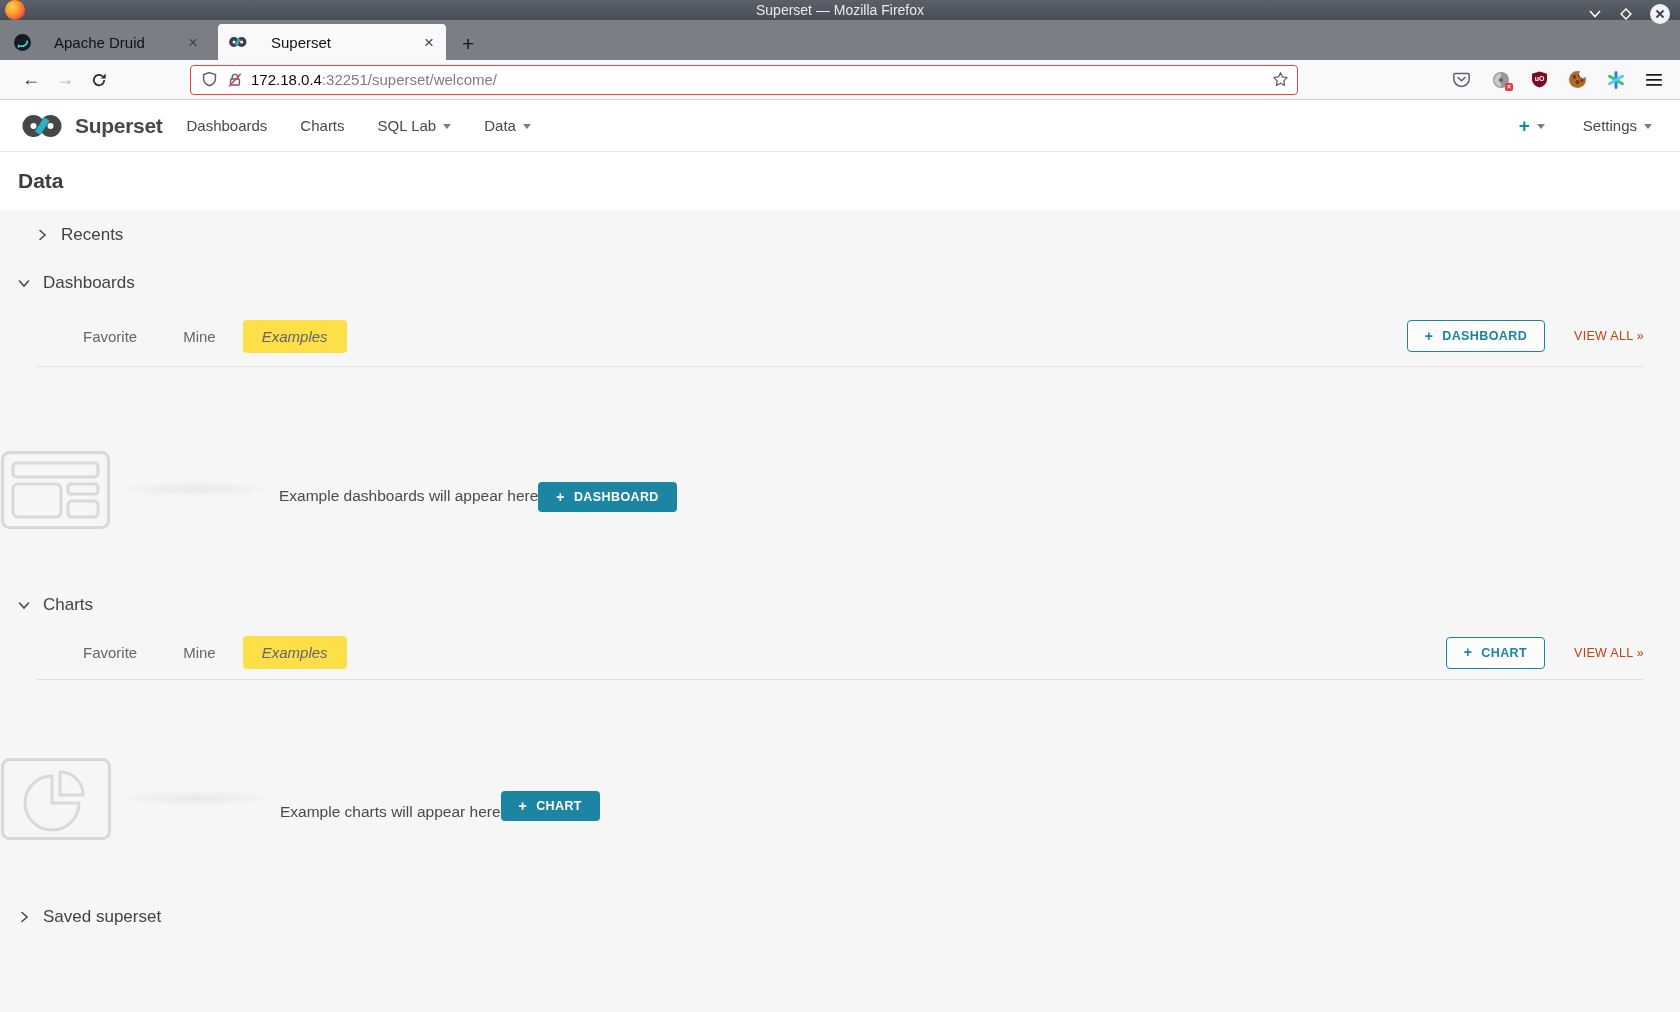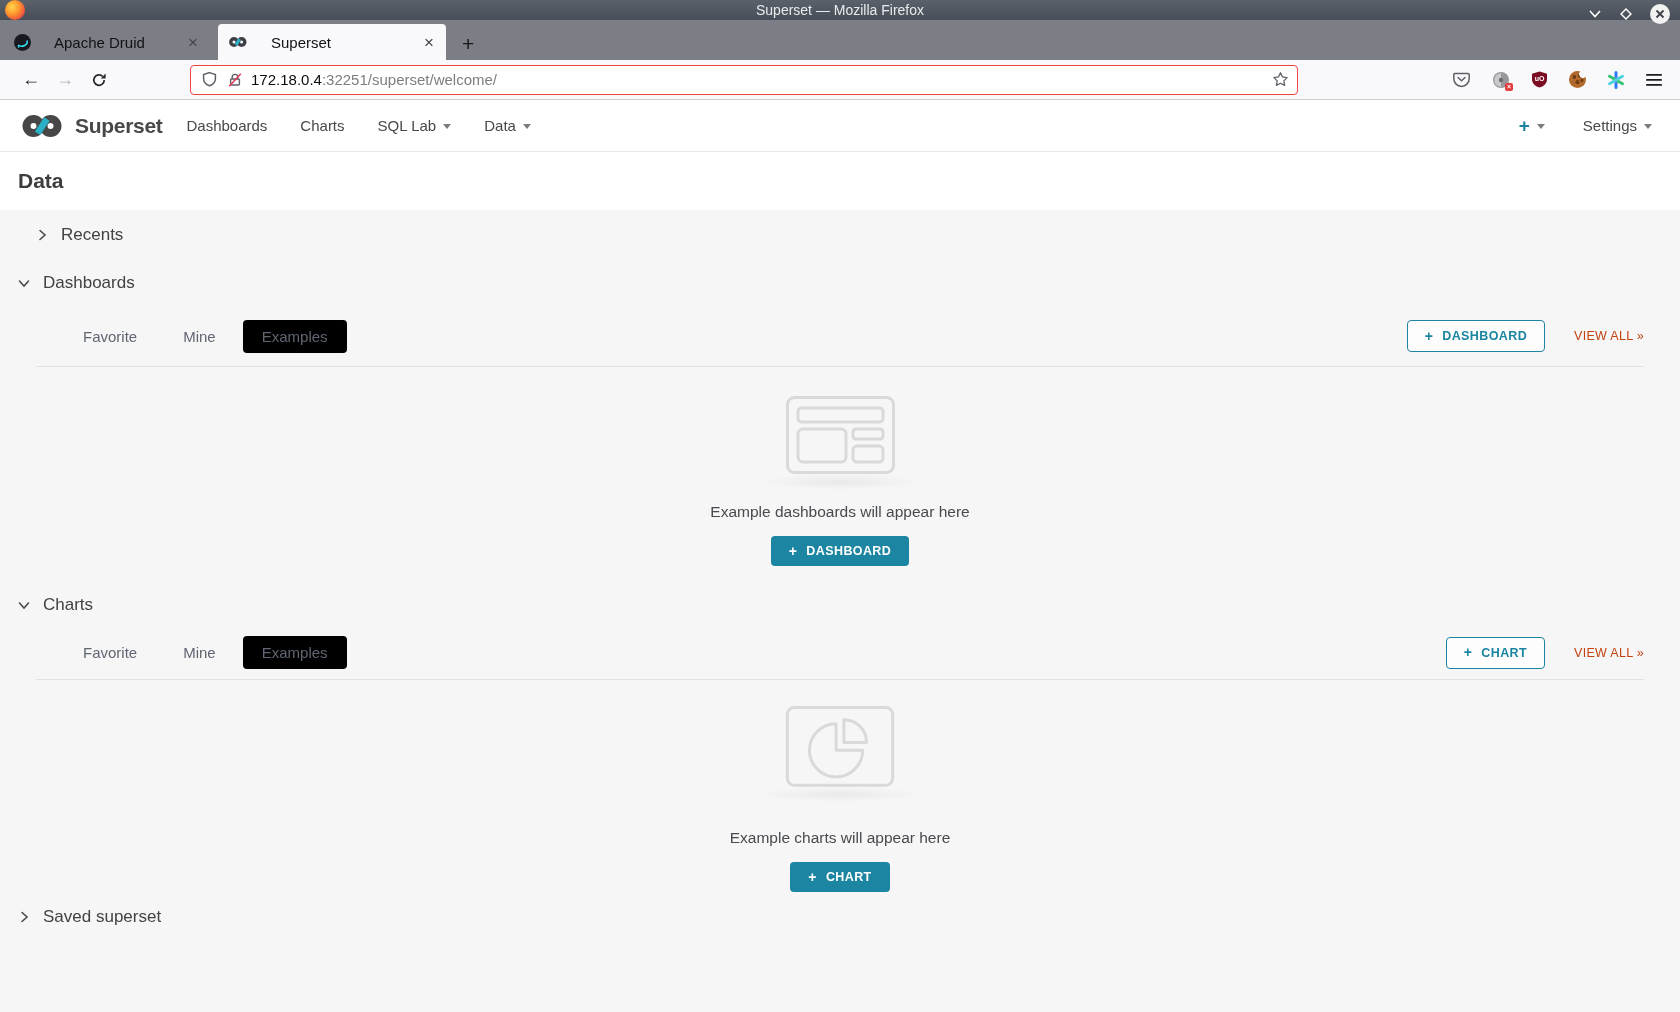--- a/index.html
+++ b/index.html
@@ -82,28 +82,28 @@
   .content { background:#f6f6f6; }
   .sec-row { display:flex; align-items:center; padding-left:18px; gap:13px; }
   .sec-row.h50 { height:50px;padding-left:36px; } .sec-row.h46 { height:46px; }
   .sec-row.h42 { height:42px; } .sec-row.h50b { height:50px; }
   .sec-label { font-size:17px; color:#424242; }
   .sub-toolbar { display:flex; align-items:center; margin:0 36px;
     border-bottom:1px solid #e2e2e2; }
   .sub-toolbar.dash { height:61px; } .sub-toolbar.chart { height:54px; }
   .seg-tabs { display:flex; gap:8px; margin-left:28px; }
   .seg { padding:8px 19px; font-size:15px; color:#5f6671; border-radius:4px; }
-  .seg.selected { background:#000000; }
+  .seg.selected { background:#fde047;font-style:italic; }
   .sub-right { margin-left:auto; display:flex; align-items:center; gap:29px; }
   .btn-outline { display:flex; align-items:center; gap:9px; height:32px;
     padding:0 17px; border:1px solid #1a85a0; border-radius:4px; background:#fdfdfd;
     color:#1a85a0; font-size:12.5px; font-weight:bold; letter-spacing:0.4px; }
   .btn-plus { font-size:14px; font-weight:bold; margin-top:-1px; }
   .view-all { color:#c2410c; font-size:12.5px; font-weight:normal; letter-spacing:0.3px; }
-  .empty { display:flex; flex-direction:column; align-items:center; }
+  .empty { display:flex; align-items:center; }
   .empty.dash { height:217px; padding-top:28px; }
   .empty.chart { height:212px; padding-top:25px; }
   .shadow { width:168px; height:16px; margin-top:-1px;
     background:radial-gradient(ellipse closest-side, rgba(0,0,0,0.055), rgba(0,0,0,0)); }
   .empty-text { font-size:15.5px; color:#474a4e; }
   .empty.dash .empty-text { margin-top:13px; }
   .empty.chart .empty-text { margin-top:27px; }
   .btn-fill { display:flex; align-items:center; gap:9px; height:30px; margin-top:15px;
     padding:0 18px; border-radius:4px; background:#1c86a2; color:#ffffff;
     font-size:12.5px; font-weight:bold; letter-spacing:0.4px; border:none; }

